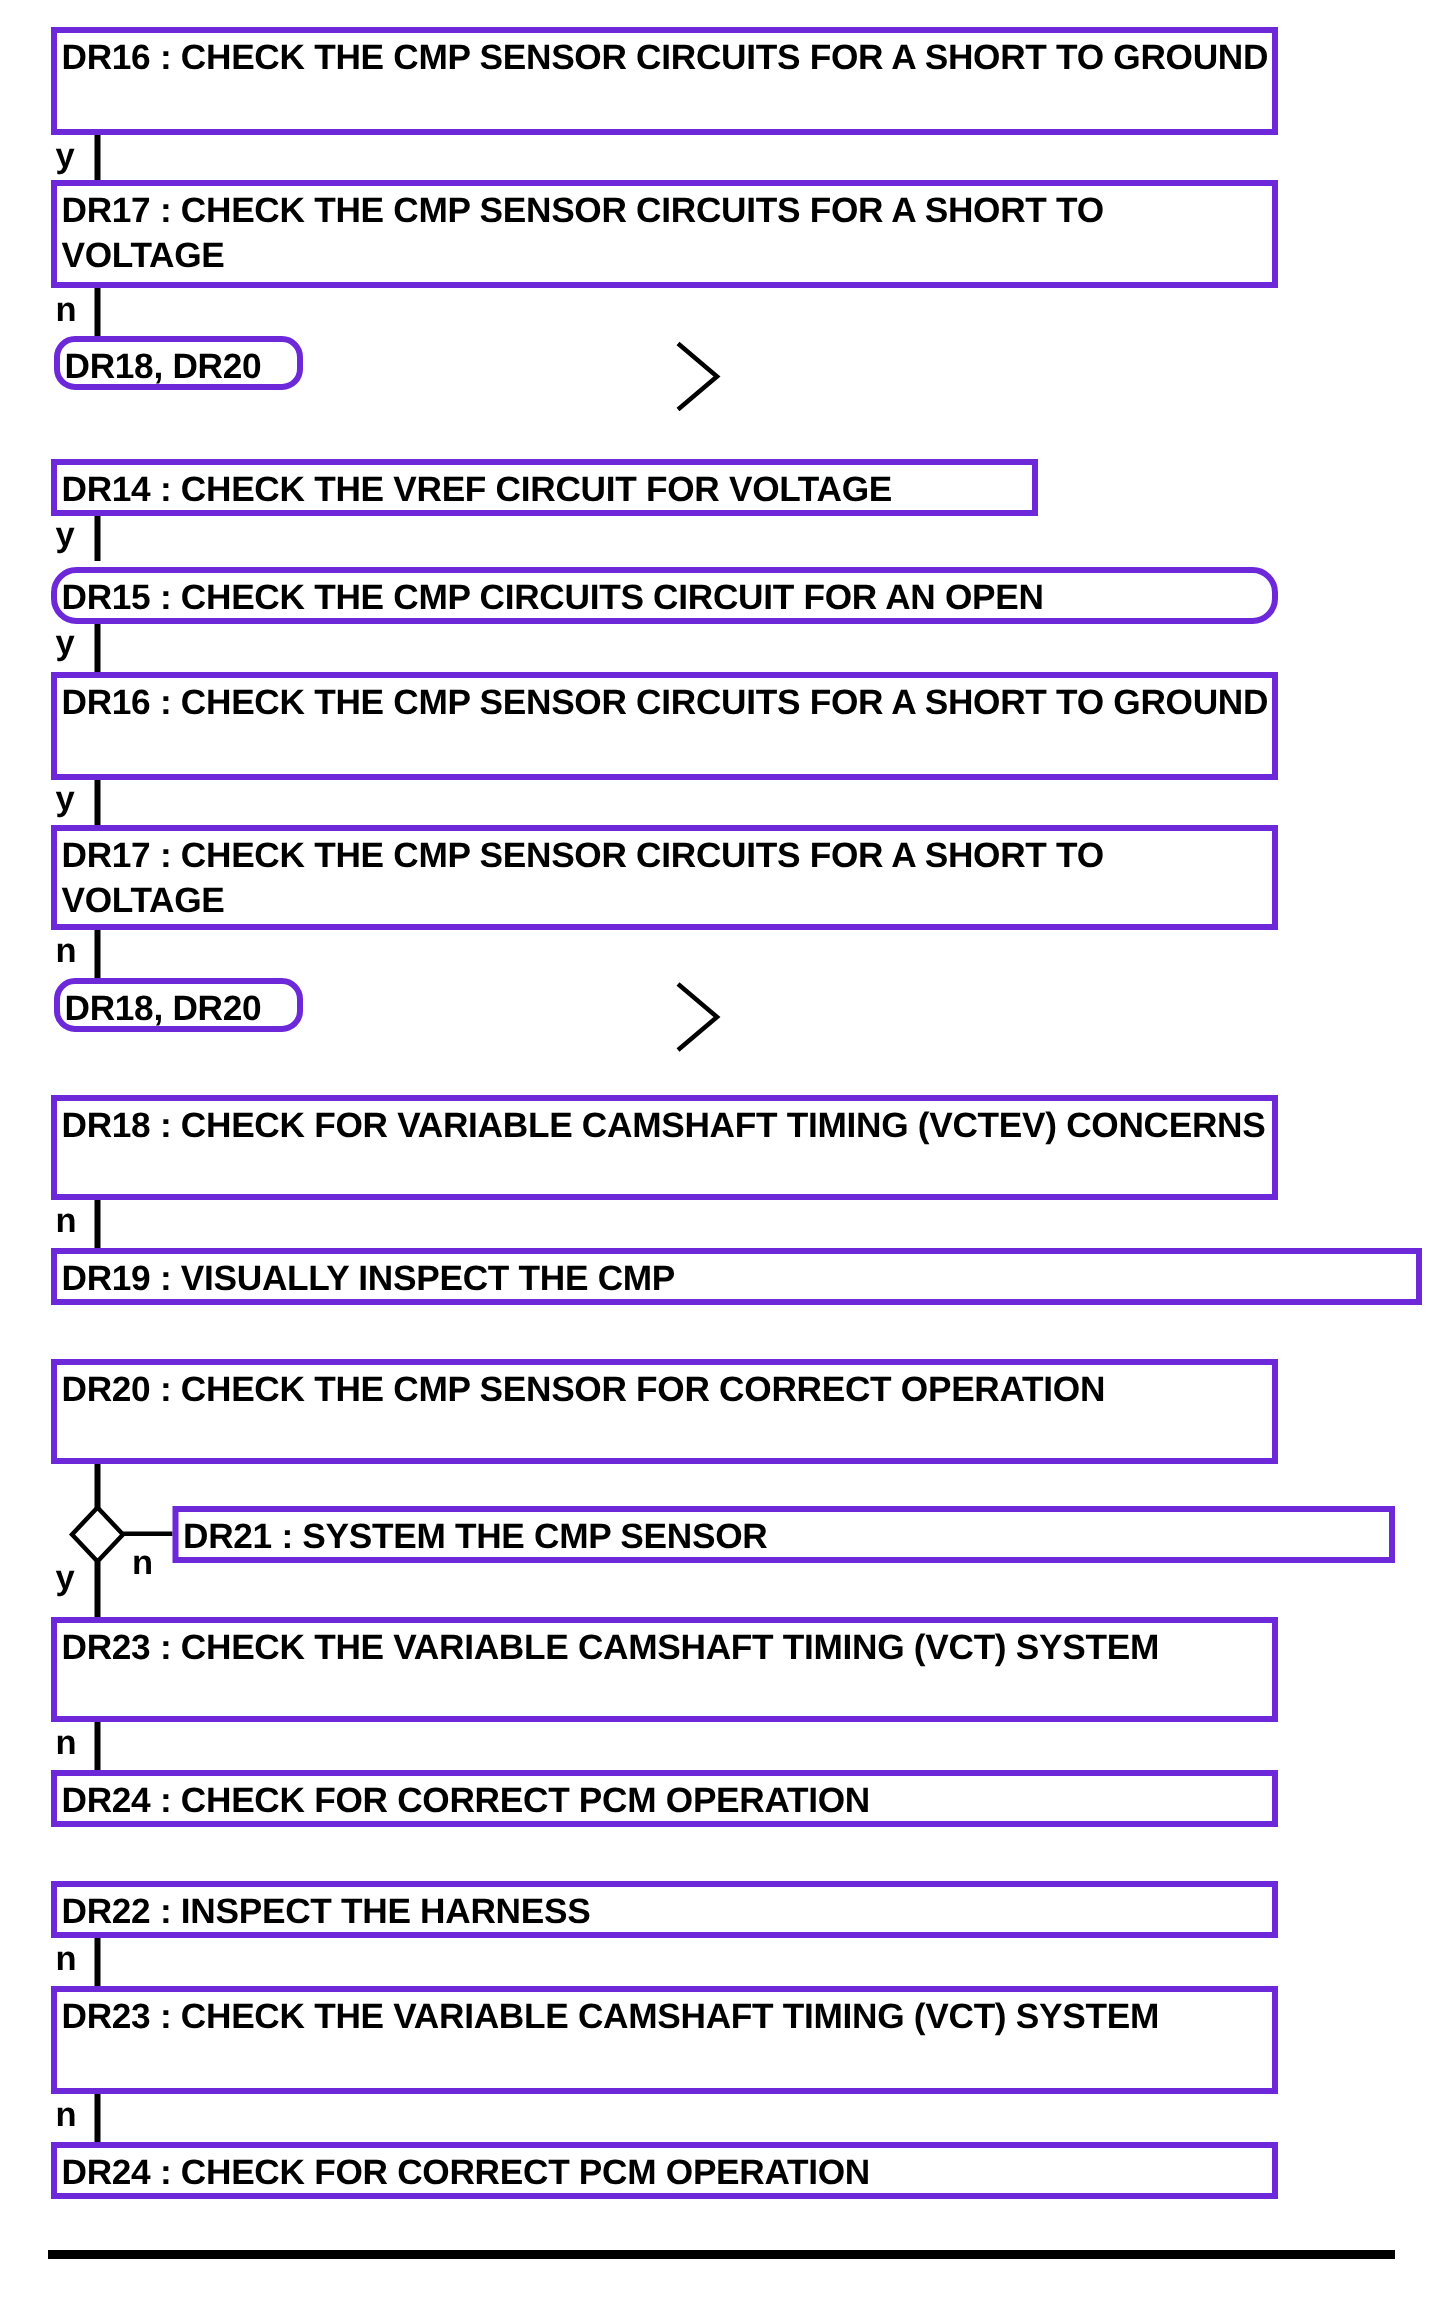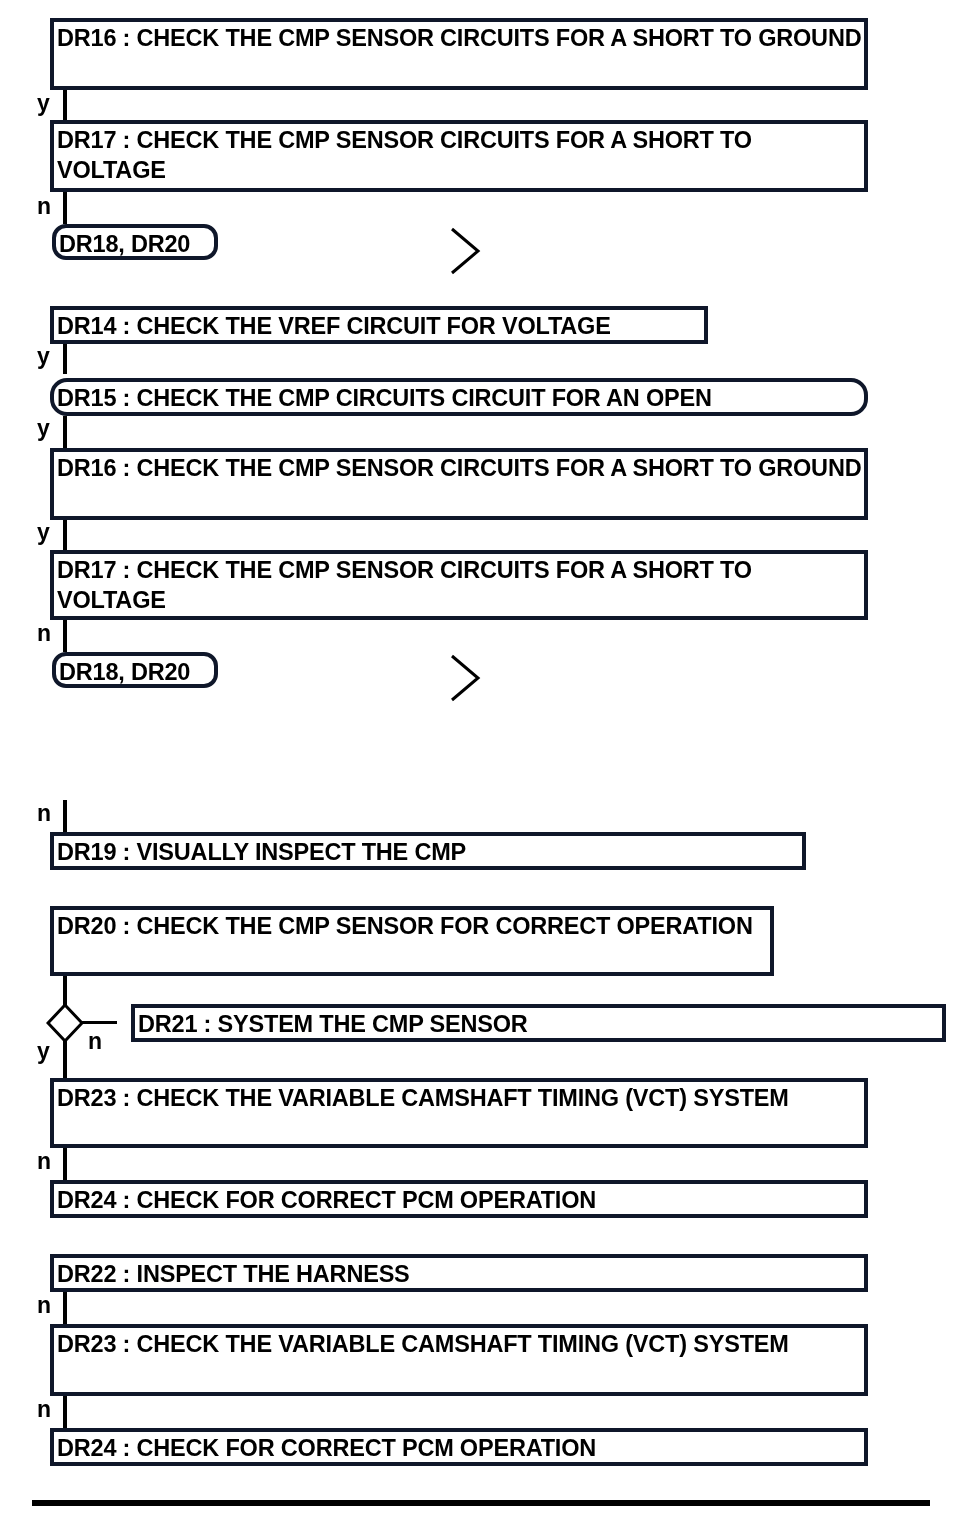--- a/index.html
+++ b/index.html
@@ -17,31 +17,30 @@
   #canvas {
     position: absolute;
     left: 0;
     top: 0;
     width: 960px;
     height: 1536px;
   }
   .node {
     position: absolute;
     box-sizing: border-box;
-    border: 4px solid #0f172a;
+    border: 4px solid #6d28d9;
     background: #ffffff;
     color: #000000;
     font-weight: bold;
     font-size: 23.5px;
     line-height: 30px;
     letter-spacing: -0.2px;
     padding: 1px 0 1px 3px;
     white-space: pre-line;
     overflow: hidden;
-    margin-left: 16px;
   }
   .node.small {
     font-size: 23.5px;
     padding-left: 3px;
     border-radius: 14px;
   }
   .edge-v {
     position: absolute;
     background: #000000;
     width: 4px;
@@ -110,27 +109,28 @@
 
   <div class="edge-v" style="left:63px; top:620px; height:32px;"></div>
   <div class="edge-label" style="left:37px; top:622px;">n</div>
 
   <div class="node small" style="left:36px; top:652px; width:166px; height:36px;">DR18, DR20</div>
 
   <svg class="chevron" xmlns="http://www.w3.org/2000/svg" style="left:448px; top:652px;" width="36" height="52" viewBox="0 0 36 52">
     <polyline points="4,4 30,26 4,48" fill="none" stroke="#000000" stroke-width="3"></polyline>
   </svg>
 
+  <div class="node" style="left:34px; top:730px; width:818px; height:70px;">DR18 : CHECK FOR VARIABLE CAMSHAFT TIMING (VCTEV) CONCERNS</div>
 
   <div class="edge-v" style="left:63px; top:800px; height:32px;"></div>
   <div class="edge-label" style="left:37px; top:802px;">n</div>
 
-  <div class="node" style="left:34px; top:832px; width:756px; height:38px;">DR19 : VISUALLY INSPECT THE CMP</div>
+  <div class="node" style="left:34px; top:832px; width:914px; height:38px;">DR19 : VISUALLY INSPECT THE CMP</div>
 
-  <div class="node" style="left:34px; top:906px; width:724px; height:70px;">DR20 : CHECK THE CMP SENSOR FOR CORRECT OPERATION</div>
+  <div class="node" style="left:34px; top:906px; width:818px; height:70px;">DR20 : CHECK THE CMP SENSOR FOR CORRECT OPERATION</div>
 
   <div class="edge-v" style="left:63px; top:976px; height:30px;"></div>
 
   <svg class="diamond" xmlns="http://www.w3.org/2000/svg" style="left:46px; top:1003px;" width="38" height="40" viewBox="0 0 38 40">
     <polygon points="19,2 36,20 19,38 2,20" fill="#ffffff" stroke="#000000" stroke-width="3"></polygon>
   </svg>
 
   <div class="edge-h" style="left:82px; top:1021px; width:35px;"></div>
   <div class="edge-label" style="left:88px; top:1030px;">n</div>
 

